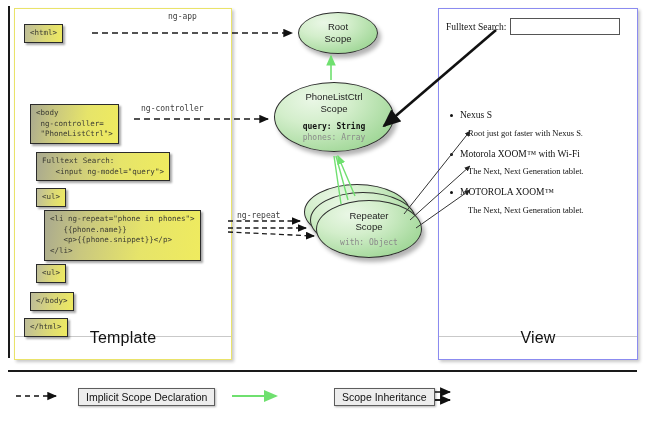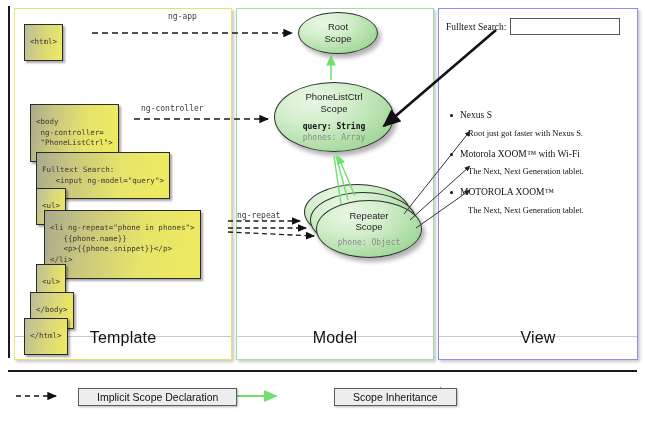--- a/index.html
+++ b/index.html
@@ -19,21 +19,21 @@
 
   #panel-template{left:14px;top:8px;width:216px;height:350px;border:1.5px solid #eae36a;}
   #panel-model{left:236px;top:8px;width:196px;height:350px;border:1.5px solid #9fe0a2;}
   #panel-view{left:438px;top:8px;width:198px;height:350px;border:1.5px solid #8b8bf0;}
 
   
   .codebox{position:absolute;border:1.5px solid #2b2b2b;
            box-shadow:2px 2px 2px rgba(0,0,0,.35);
            font-family:"DejaVu Sans Mono","Liberation Mono",monospace;
            font-size:7.5px;line-height:1.42;color:#3a3a32;
-           padding:12px 5px;white-space:pre;
+           padding:3px 5px;white-space:pre;
            background:linear-gradient(100deg,#a9a98f 0%,#c9c77f 26%,#e6e46a 62%,#efeb5f 100%);}
   .codebox.plain{background:linear-gradient(100deg,#bdbc9a 0%,#dcd977 55%,#eeea60 100%);}
 
   #b-html{left:24px;top:24px;}
   #b-body{left:30px;top:104px;}
   #b-search{left:36px;top:152px;}
   #b-ul1{left:36px;top:188px;}
   #b-li{left:44px;top:210px;}
   #b-ul2{left:36px;top:264px;}
   #b-bodyend{left:30px;top:292px;}
@@ -80,42 +80,38 @@
   #lbl-ngrepeat{left:237px;top:211px;}
 
   
   #wires{position:absolute;left:0;top:0;width:645px;height:425px;pointer-events:none;}
 
   
   #legend-rule{position:absolute;left:8px;top:370px;width:629px;height:2px;background:#1a1a1a;}
   .legend-item{position:absolute;display:flex;align-items:center;gap:6px;top:388px;}
   .legend-box{border:1.5px solid #5d5d5d;background:#ededed;
               box-shadow:1px 1px 2px rgba(0,0,0,.3);
-              font-size:10.5px;color:#111;padding:2px 18px;white-space:nowrap;}
+              font-size:10.5px;color:#111;padding:2px 7px;white-space:nowrap;}
   #legend-1{left:26px;}
   #legend-2{left:282px;}
   #legend-3{left:456px;}
   .legend-art{width:46px;height:16px;flex:0 0 46px;}
 </style>
 </head>
 <body>
 
 <div id="stage">
 
   <div class="outer-rule"></div>
 
   <div class="panel" id="panel-template">
     <div class="panel-sep" style="bottom:22px;"></div>
     <div class="panel-label">Template</div>
   </div>
 
-  <div class="panel" id="panel-model">
-    <div class="panel-sep" style="bottom:22px;"></div>
-    <div class="panel-label">Model</div>
-  </div>
 
   <div class="panel" id="panel-view">
     <div class="panel-sep" style="bottom:22px;"></div>
     <div class="panel-label">View</div>
   </div>
 
   <div class="codebox plain" id="b-html">&lt;html&gt;</div>
   <div class="codebox" id="b-body">&lt;body
  ng-controller=
  "PhoneListCtrl"&gt;</div>
@@ -142,21 +138,21 @@
     <div class="el-prop b">query: String</div>
     <div class="el-prop g">phones: Array</div>
   </div>
 
   <div class="ellipse" id="e-rep3"></div>
   <div class="ellipse" id="e-rep2"></div>
   <div class="ellipse" id="e-rep1">
     <div class="el-title">Repeater</div>
     <div class="el-title">Scope</div>
     <div style="height:5px;"></div>
-    <div class="el-prop g">phone: Object</div>
+    <div class="el-prop g">with: Object</div>
   </div>
 
   <div id="view-inner">
     <div class="view-searchrow">
       <span class="view-searchlabel">Fulltext Search:</span>
       <input class="view-input" type="text" placeholder="" style="">
     </div>
 
     <div class="view-list">
       <div class="view-li">

